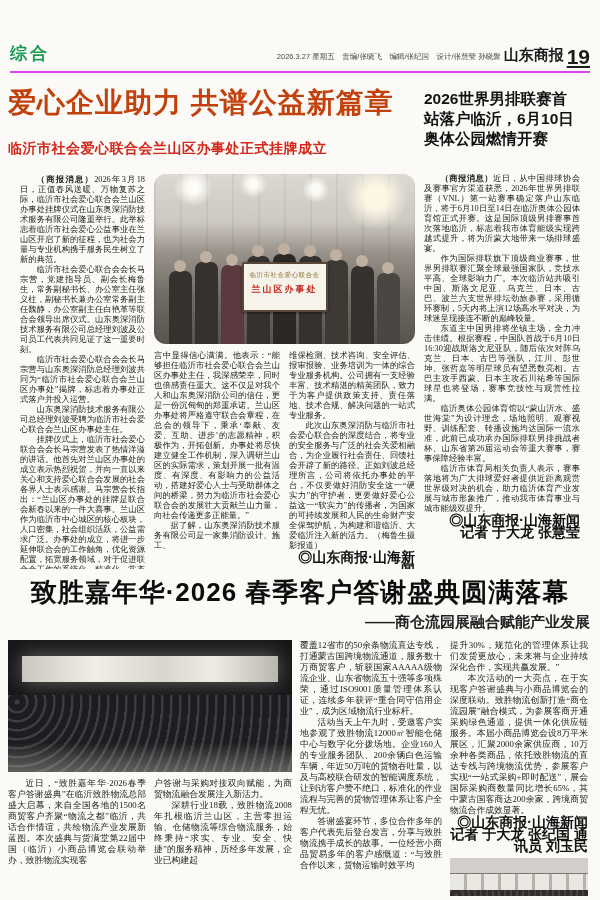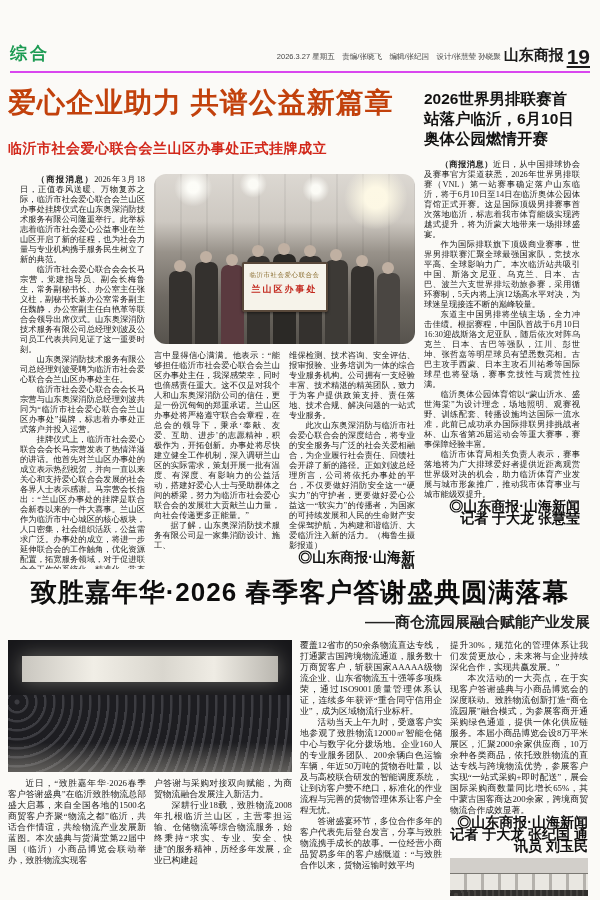--- a/index.html
+++ b/index.html
@@ -33,21 +33,21 @@
     font-size:28px; line-height:32px; color:#c2410c; letter-spacing:1px; white-space:nowrap; }
   .a1-sub { margin:21px 0 0; font-family:"Liberation Sans",sans-serif; font-weight:700;
     font-size:14px; color:#d2281b; letter-spacing:0.5px; white-space:nowrap; }
   .ts-cols { display:flex; margin-top:16px; }
   .colA { width:136px; margin-right:9px; height:398px; overflow:hidden;margin-left:12px; }
   .photo-zone { width:262px; }
   .pz-cols { display:flex; gap:9px; margin-top:7px; height:219px; overflow:hidden; }
   .colB, .colC { width:126px; }
   .ts-right { width:156px; margin-left:9px; }
   .a2-head { font-family:"Liberation Sans",sans-serif; font-weight:800; font-size:15.5px;
-    line-height:20px; margin:2px 0 10px; color:#111; }
+    line-height:20px; margin:2px 0 24px; color:#111; }
 
   
   .photo-main { height:170px; position:relative; overflow:hidden;
     background:
       repeating-linear-gradient(90deg, rgba(0,0,0,0.05) 0 2px, rgba(0,0,0,0) 2px 26px),
       linear-gradient(180deg,#dcd8d2 0%,#cdc8c1 28%,#98928a 46%,#6f6a63 72%,#57534d 100%); border-radius: 12px; }
   .photo-main::before { content:""; position:absolute; inset:0;
     background:
       radial-gradient(circle at 15% 8%, rgba(255,255,250,0.95) 0 2%, rgba(255,255,250,0) 7%),
       radial-gradient(circle at 38% 6%, rgba(255,255,250,0.9) 0 2%, rgba(255,255,250,0) 6%),
@@ -124,22 +124,22 @@
   <div class="top-story">
     <div class="ts-left">
       <h1 class="a1-head">爱心企业助力 共谱公益新篇章</h1>
       <h2 class="a1-sub">临沂市社会爱心联合会兰山区办事处正式挂牌成立</h2>
 
       <div class="ts-cols">
 
         <div class="colA">
           <p class="bp"><b class="lead">（商报消息）</b><span>2026年3月18日，正值春风送暖、万物复苏之际，临沂市社会爱心联合会兰山区办事处挂牌仪式在山东奥深消防技术服务有限公司隆重举行。此举标志着临沂市社会爱心公益事业在兰山区开启了新的征程，也为社会力量与专业机构携手服务民生树立了新的典范。</span></p>
           <p class="bp">临沂市社会爱心联合会会长马宗营，党建指导员、副会长梅鲁生，常务副秘书长、办公室主任张义柱，副秘书长兼办公室常务副主任魏静，办公室副主任白艳革等联合会领导出席仪式。山东奥深消防技术服务有限公司总经理刘波及公司员工代表共同见证了这一重要时刻。</p>
+          <p class="bp">临沂市社会爱心联合会会长马宗营与山东奥深消防总经理刘波共同为“临沂市社会爱心联合会兰山区办事处”揭牌，标志着办事处正式落户并投入运营。</p>
           <p class="bp">山东奥深消防技术服务有限公司总经理刘波受聘为临沂市社会爱心联合会兰山区办事处主任。</p>
-          <p class="bp">临沂市社会爱心联合会会长马宗营与山东奥深消防总经理刘波共同为“临沂市社会爱心联合会兰山区办事处”揭牌，标志着办事处正式落户并投入运营。</p>
           <p class="bp">挂牌仪式上，临沂市社会爱心联合会会长马宗营发表了热情洋溢的讲话。他首先对兰山区办事处的成立表示热烈祝贺，并向一直以来关心和支持爱心联合会发展的社会各界人士表示感谢。马宗营会长指出：“兰山区办事处的挂牌是联合会新春以来的一件大喜事。兰山区作为临沂市中心城区的核心板块，人口密集，社会组织活跃，公益需求广泛。办事处的成立，将进一步延伸联合会的工作触角，优化资源配置，拓宽服务领域，对于促进联合会工作的系统化、精准化、常态化具有里程碑式的意义。”他寄望兰山区办事处能够立足区域特色，创新工作方法，广泛动员社会力量，切实为困难群体排忧解难。</p>
 
         </div>
 
         <div class="photo-zone">
           <div class="photo-main">
             <div class="pm-people">
               <div class="pm-p"></div>
               <div class="pm-p"></div>
               <div class="pm-p"></div>

